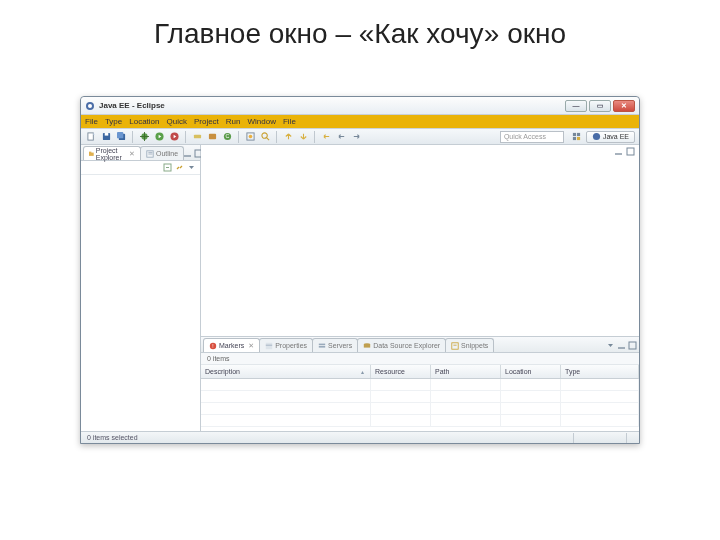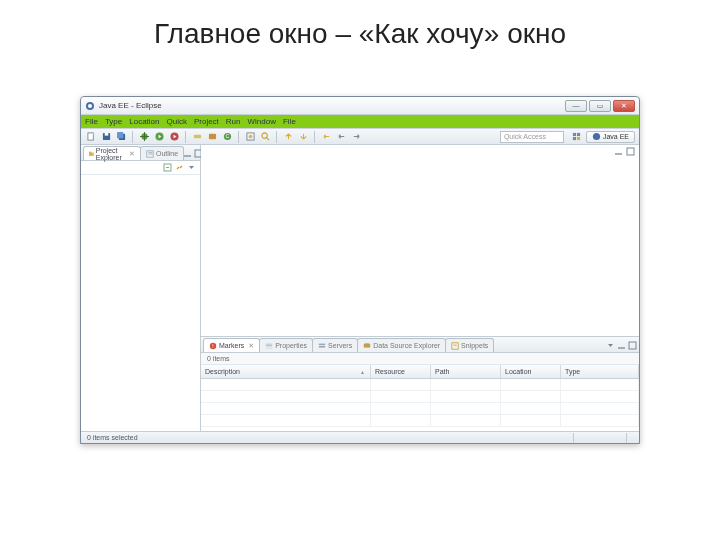--- a/index.html
+++ b/index.html
@@ -1,25 +1,25 @@
 <!DOCTYPE html>
 <html><head>
 <meta charset="utf-8">
 <style>
   * { box-sizing: border-box; margin: 0; padding: 0; }
   body { font-family: "Segoe UI", Tahoma, sans-serif; background: #fff; width: 720px; height: 540px; overflow: hidden; }
   .slide-title { font-size: 28px; text-align: center; padding: 18px 0 10px; color: #222; font-weight: 400; }
   .window { position: absolute; left: 80px; top: 96px; width: 560px; height: 348px; border: 1px solid #7a8a9a; border-radius: 4px 4px 0 0; background: #eef2f5; box-shadow: 0 2px 6px rgba(0,0,0,0.25); font-size: 8px; color: #333; }
-  .titlebar { height: 18px; background: linear-gradient(#fdfdfd,#e8eef3); border-bottom: 1px solid #c8d0d8; border-radius: 4px 4px 0 0; display: flex; align-items: center; padding: 0 4px; }
+  .titlebar { height: 18px; background: linear-gradient(#fdfdfd,#e8eef3); border-bottom: 1px solid #c8d0d8; border-radius: 4px 4px 0 0; display: flex; align-items: center; padding: 0 4px; font-weight: bold; }
   .titlebar .icon { width: 10px; height: 10px; margin-right: 4px; }
   .titlebar .title { flex: 1; font-size: 8px; color: #333; }
   .winbtns { display: flex; gap: 2px; }
   .winbtn { width: 22px; height: 12px; border: 1px solid #9aa; border-radius: 2px; background: linear-gradient(#f6f9fb,#dbe4ea); display:flex; align-items:center; justify-content:center; font-size:7px; color:#556; }
   .winbtn.close { background: linear-gradient(#e98a80,#cd4b3f); border-color:#b54; color:#fff; }
-  .menubar { height: 14px; background: #84cc16; border-bottom: 1px solid #ccd3da; display:flex; align-items:center; padding: 0 4px; gap: 7px; color:#334; }
+  .menubar { height: 14px; background: #eab308; border-bottom: 1px solid #ccd3da; display:flex; align-items:center; padding: 0 4px; gap: 7px; color:#334; }
   .menubar span { cursor: default; }
   .toolbar { height: 16px; background: linear-gradient(#f5f8fa,#e4eaef); border-bottom: 1px solid #c5cdd4; display:flex; align-items:center; padding: 0 4px; gap: 3px; }
   .tbtn { width: 12px; height: 12px; border-radius: 2px; display:flex; align-items:center; justify-content:center; }
   .tbtn svg { width:9px; height:9px; }
   .tsep { width:1px; height:12px; background:#c0c8cf; margin:0 2px; }
   .tool-spacer { flex: 1; }
   .qaccess { width: 64px; height: 12px; background:#fff; border:1px solid #b9c0c7; font-size:7px; color:#999; padding:0 3px; display:flex; align-items:center; }
   .persp { margin-left: 4px; display:flex; align-items:center; gap:3px; }
   .persp-btn { height:12px; padding:0 5px; border:1px solid #b9c0c7; background:linear-gradient(#fff,#e9eff3); border-radius:2px; display:flex; align-items:center; gap:2px; font-size:7px; }
   .body { display:flex; height: calc(100% - 18px - 14px - 16px - 12px); }

